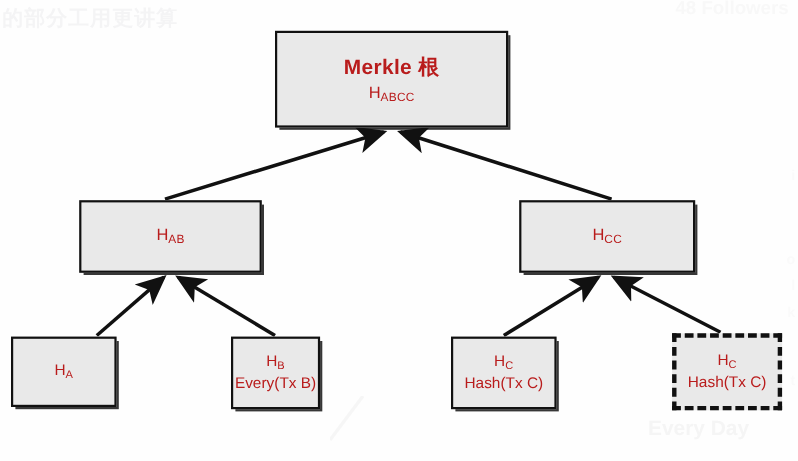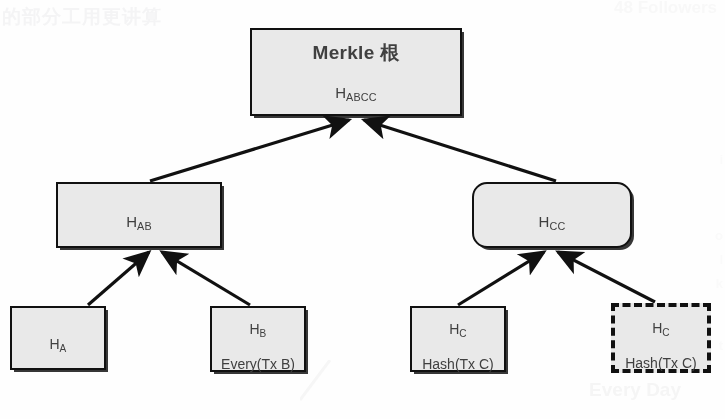--- a/index.html
+++ b/index.html
@@ -25,40 +25,40 @@
   #wires{position:absolute;left:0;top:0;width:725px;height:419px;}
 
   
   .node{
     position:absolute;
     background:#e9e9e9;
     border:2px solid #111;
     box-sizing:border-box;
     display:flex;flex-direction:column;
     align-items:center;justify-content:center;
-    color:#404040;
+    color:#b91c1c;
     text-align:center;
     box-shadow:3px 3px 0 -1px rgba(20,20,20,.85);
   }
   .node.dashed{
     border:4px dashed #111;
     box-shadow:none;
     background:#e9e9e9;
   }
   .title{font-size:19px;font-weight:bold;letter-spacing:.3px;margin-bottom:2px;}
-  .line{font-size:14px;line-height:1.25;white-space:nowrap;margin-top:16px;}
+  .line{font-size:14px;line-height:1.25;white-space:nowrap;}
   .line.big{font-size:15px;}
   sub{font-size:.72em;vertical-align:-.28em;letter-spacing:.2px;}
 
   
   #node-root     {left:250px;top:28px; width:212px;height:88px;}
-  #node-hab      {left:56px; top:182px;width:166px;height:66px;}
-  #node-hcc      {left:472px;top:182px;width:160px;height:66px;border-radius:15px;}
+  #node-hab      {left:72px; top:182px;width:166px;height:66px;}
+  #node-hcc      {left:472px;top:182px;width:160px;height:66px;}
   #node-ha       {left:10px; top:306px;width:96px; height:64px;}
-  #node-hb       {left:210px;top:306px;width:96px; height:66px;}
+  #node-hb       {left:210px;top:306px;width:81px; height:66px;}
   #node-hc       {left:410px;top:306px;width:96px; height:66px;}
   #node-hc-dup   {left:611px;top:303px;width:100px;height:70px;}
 </style>
 </head>
 <body>
 
 <div id="stage">
 
   <div class="wm wm-tl">的部分工用更讲算</div>
   <div class="wm wm-tr">48 Followers</div>

